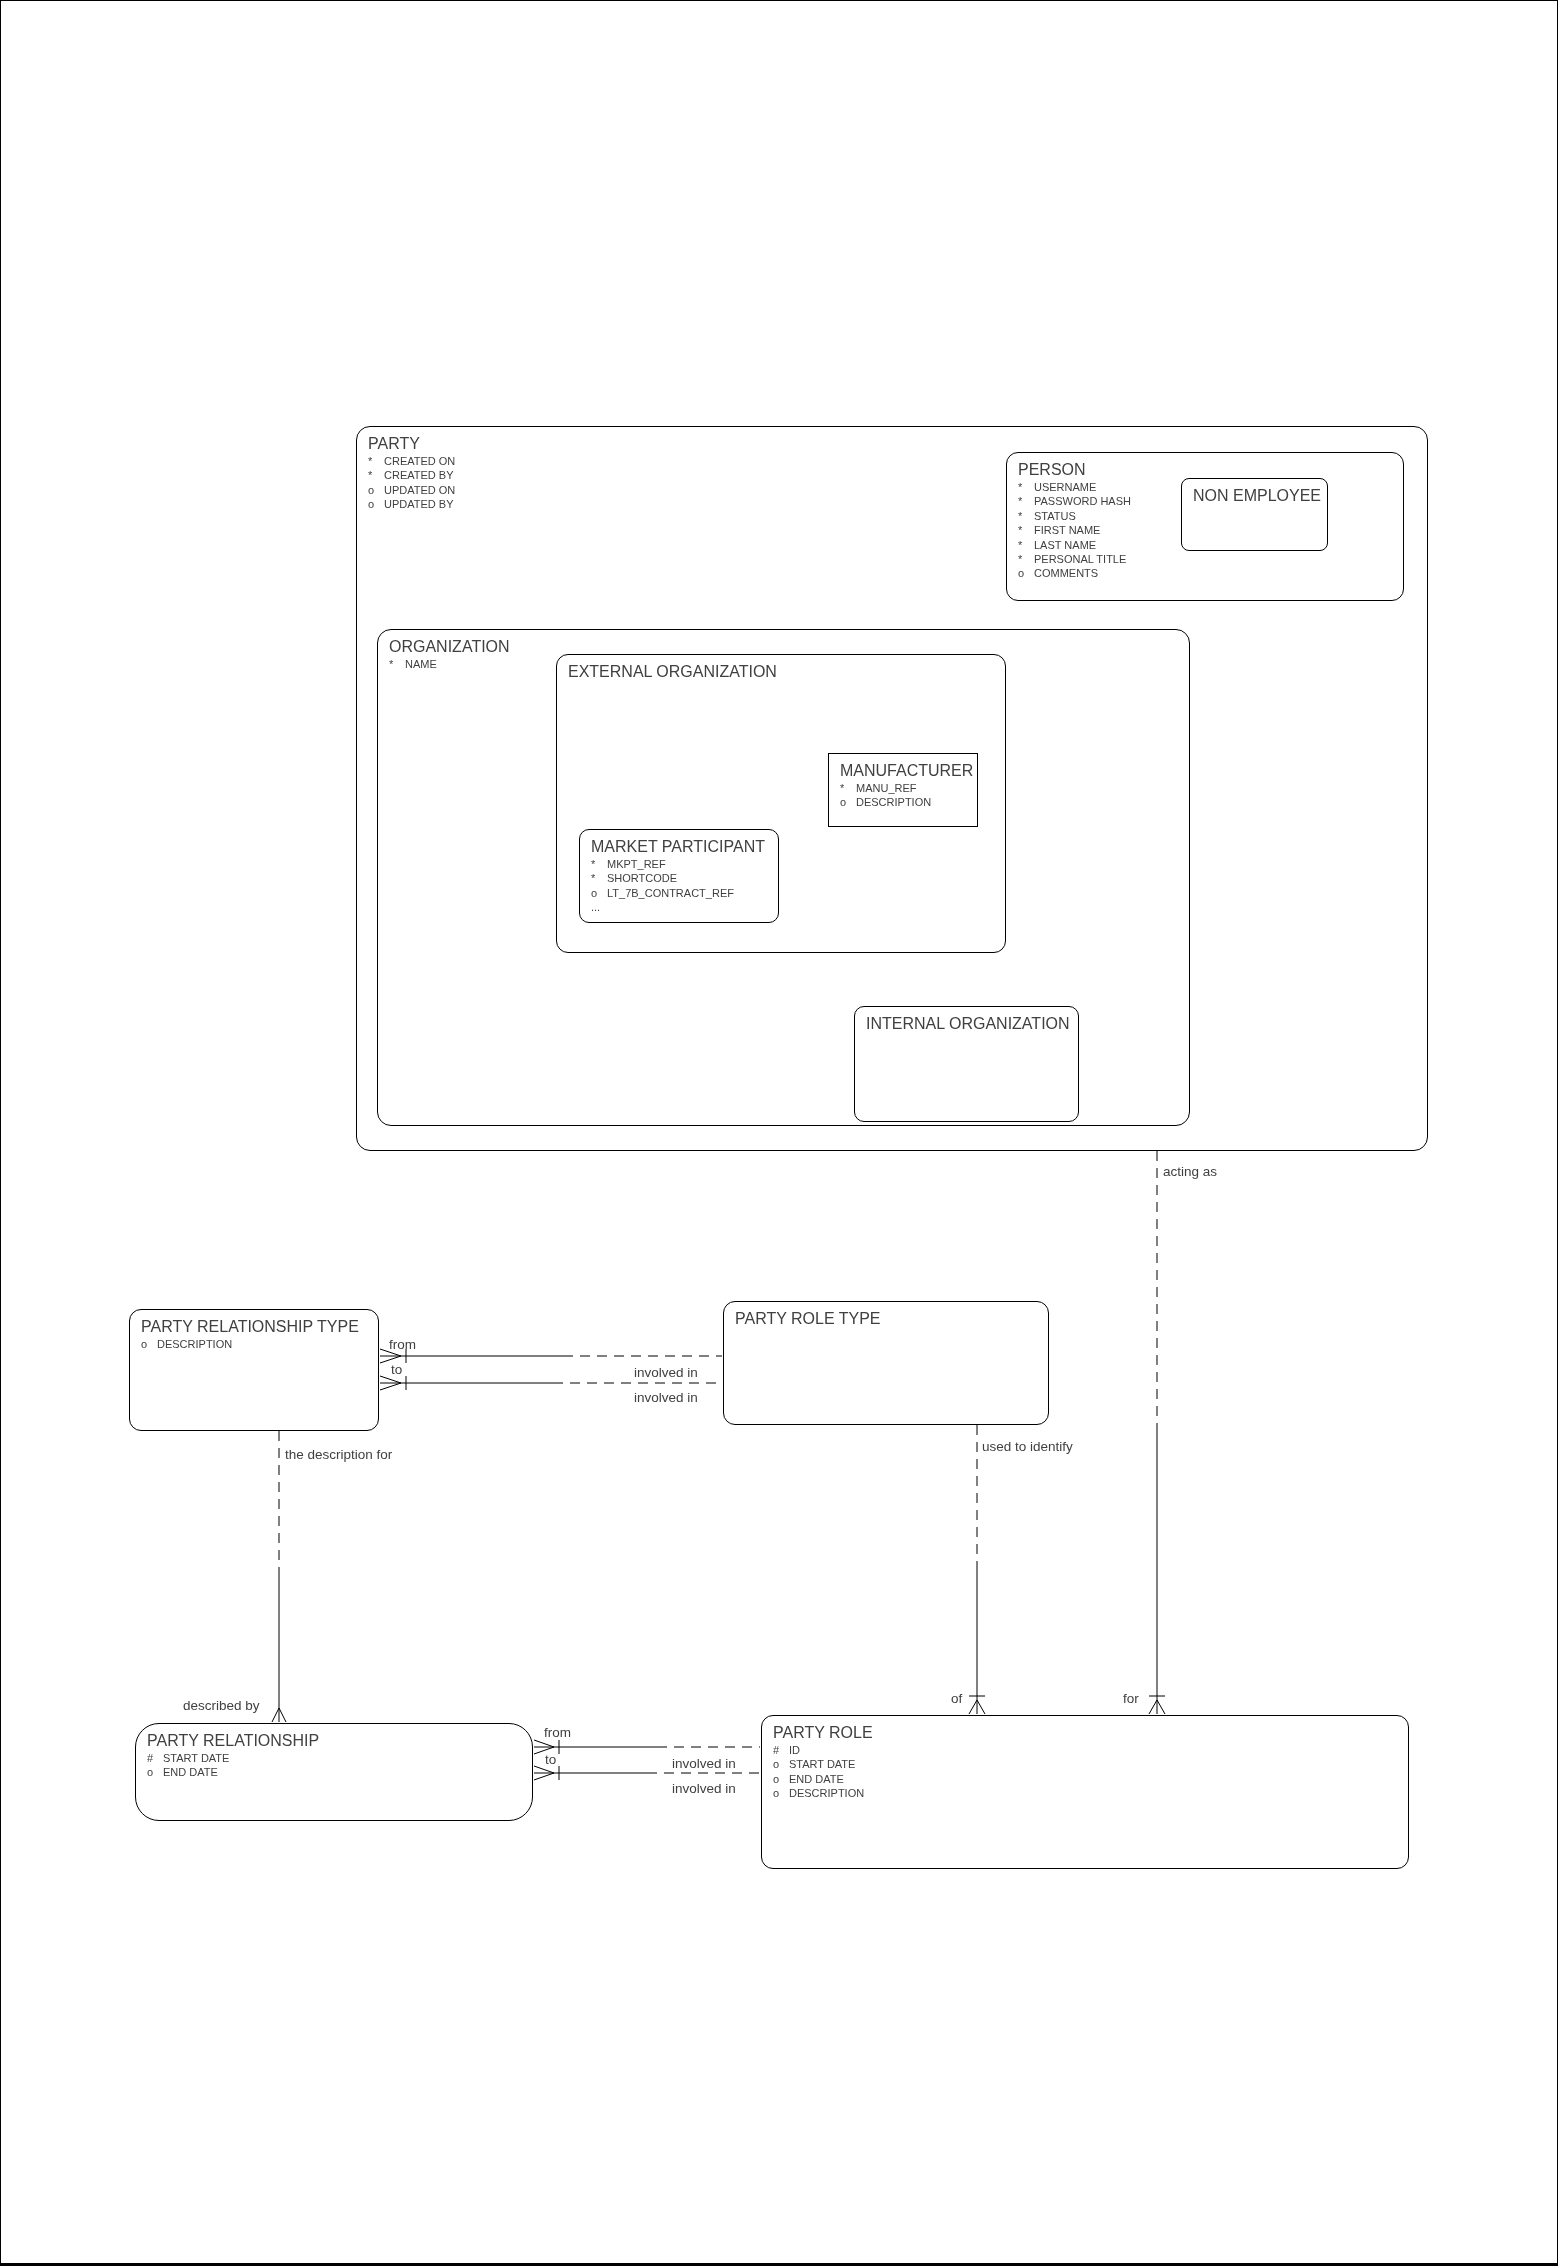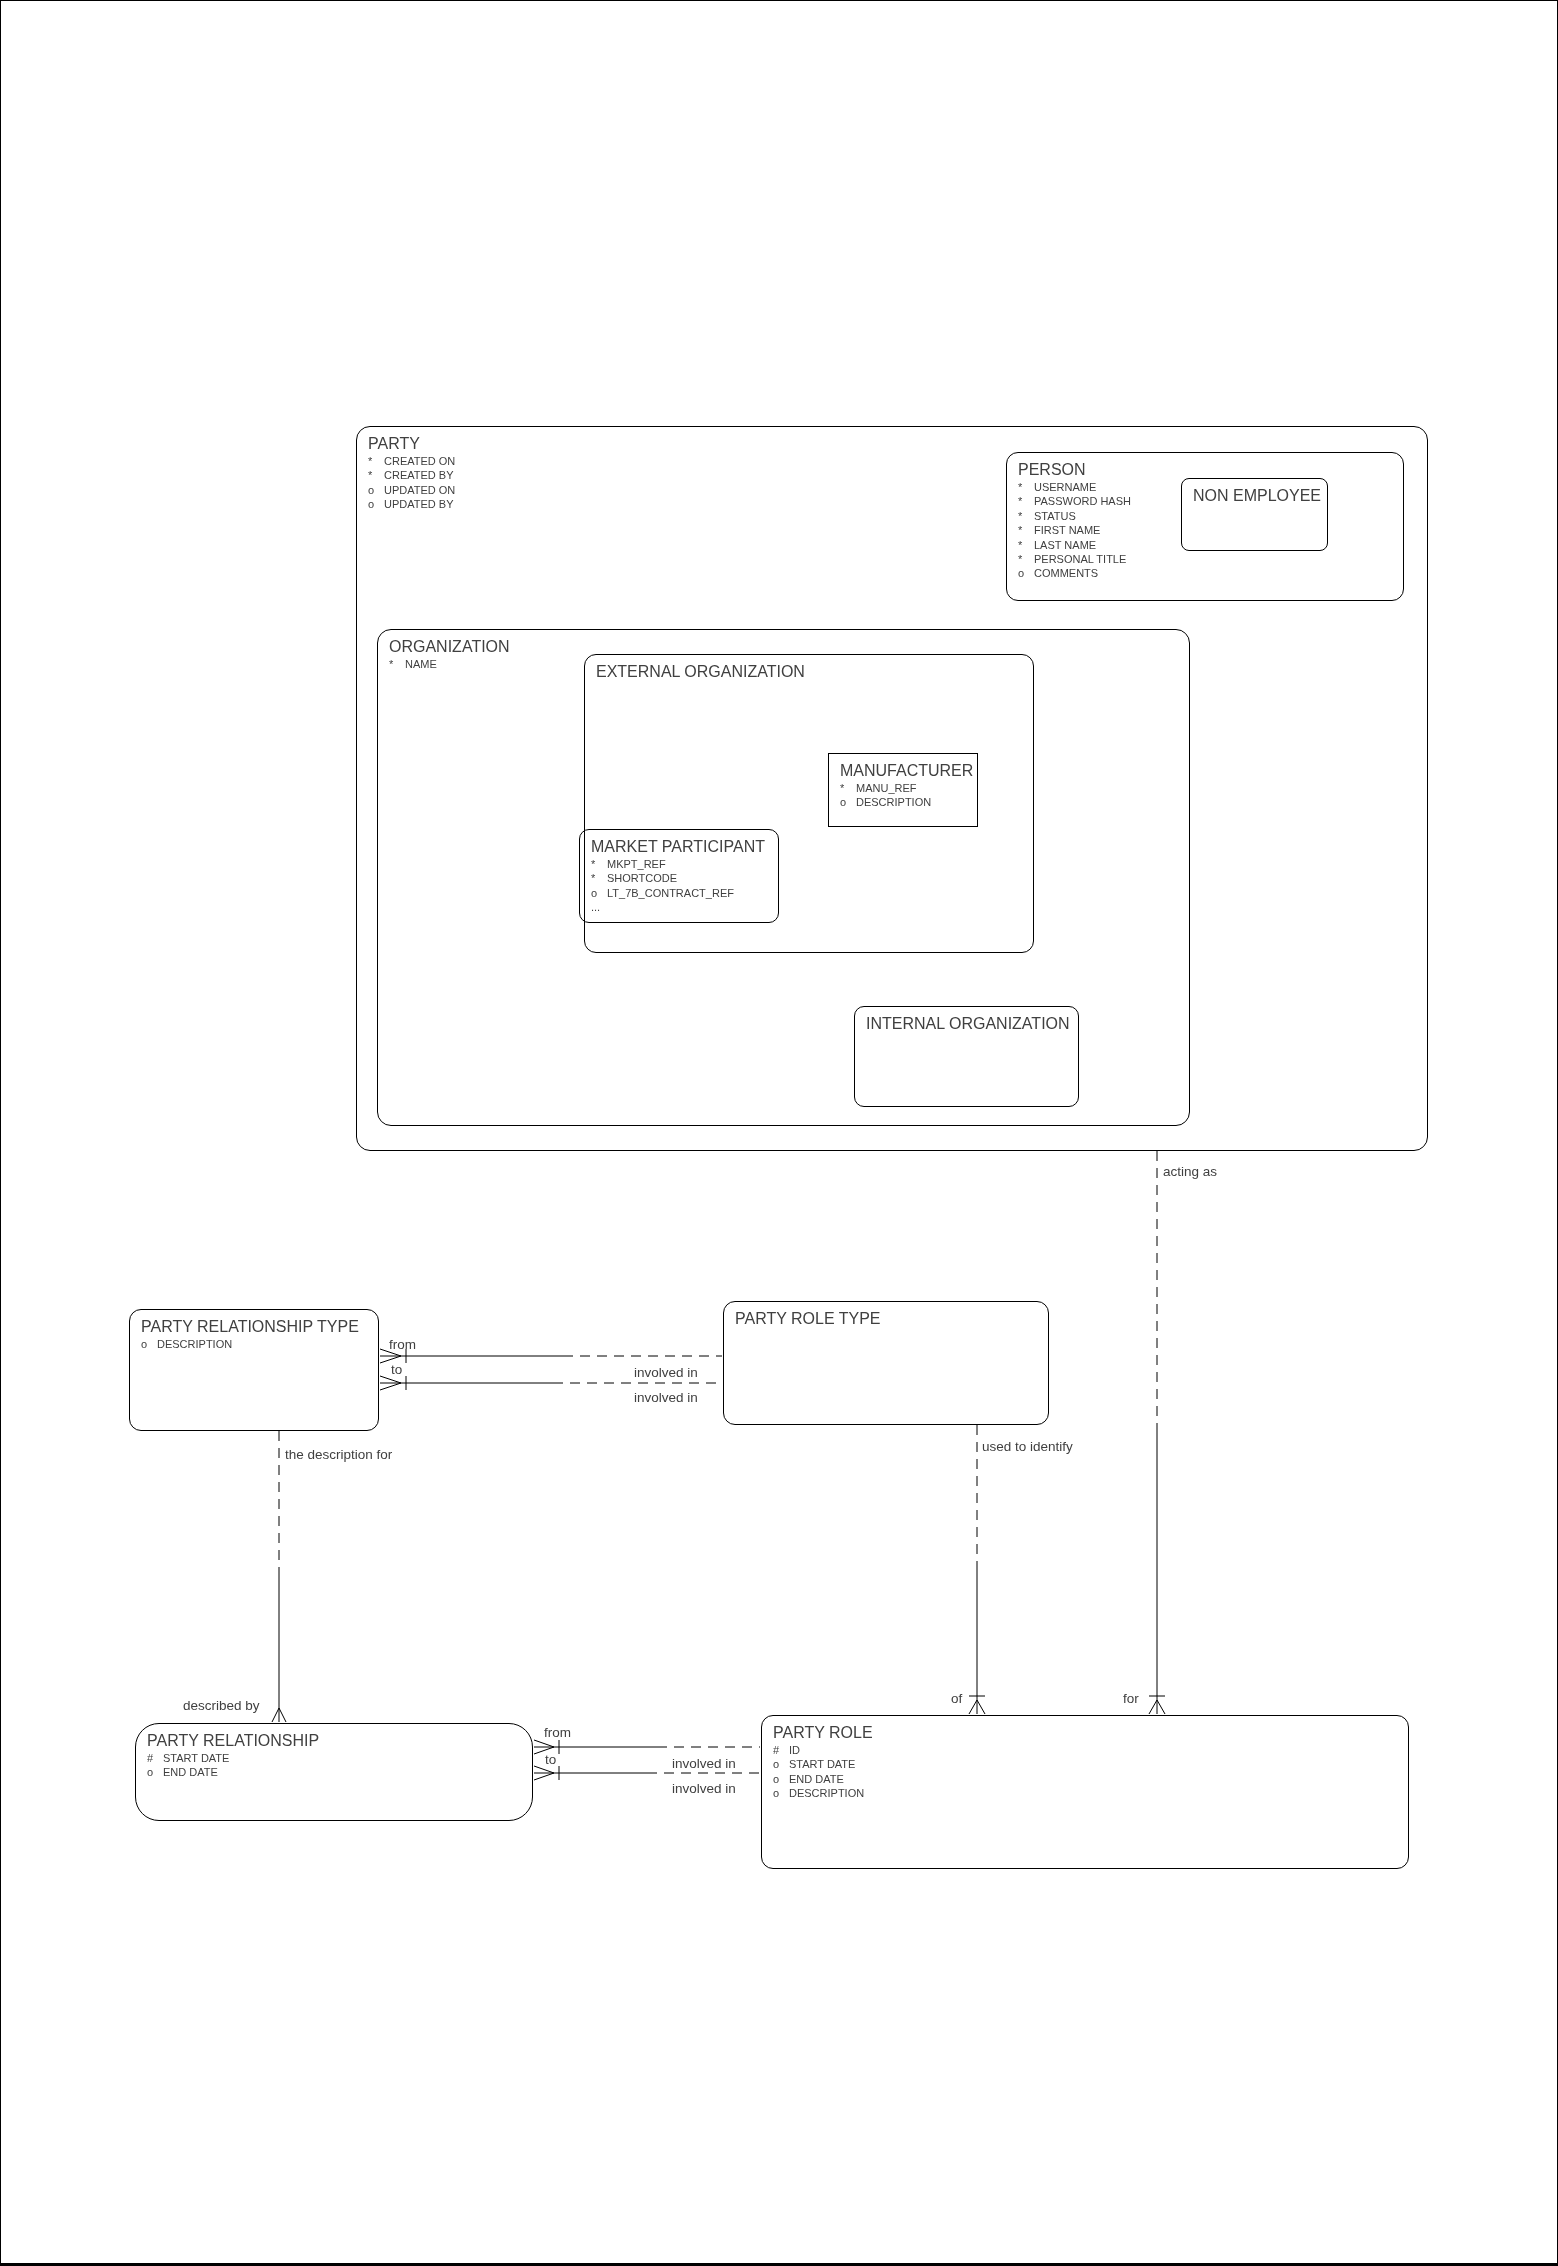--- a/index.html
+++ b/index.html
@@ -77,21 +77,21 @@
     <div class="etitle">NON EMPLOYEE</div>
   </div>
 
   <div class="entity" style="left:376px;top:628px;width:813px;height:497px;border-radius:14px;">
     <div class="etitle">ORGANIZATION</div>
     <div class="attrs">
       <div><span class="am">*</span><span>NAME</span></div>
     </div>
   </div>
 
-  <div class="entity" style="left:555px;top:653px;width:450px;height:299px;border-radius:12px;margin-left:28px;">
+  <div class="entity" style="left:555px;top:653px;width:450px;height:299px;border-radius:12px;">
     <div class="etitle">EXTERNAL ORGANIZATION</div>
   </div>
 
   <div class="entity" style="left:827px;top:752px;width:150px;height:74px;border-radius:0;">
     <div class="etitle">MANUFACTURER</div>
     <div class="attrs">
       <div><span class="am">*</span><span>MANU_REF</span></div>
       <div><span class="am">o</span><span>DESCRIPTION</span></div>
     </div>
   </div>
@@ -99,21 +99,21 @@
   <div class="entity" style="left:578px;top:828px;width:200px;height:94px;border-radius:10px;">
     <div class="etitle">MARKET PARTICIPANT</div>
     <div class="attrs">
       <div><span class="am">*</span><span>MKPT_REF</span></div>
       <div><span class="am">*</span><span>SHORTCODE</span></div>
       <div><span class="am">o</span><span>LT_7B_CONTRACT_REF</span></div>
       <div><span class="am">...</span><span></span></div>
     </div>
   </div>
 
-  <div class="entity" style="left:853px;top:1005px;width:225px;height:101px;border-radius:10px;">
+  <div class="entity" style="left:853px;top:1005px;width:225px;height:116px;border-radius:10px;">
     <div class="etitle">INTERNAL ORGANIZATION</div>
   </div>
 
   <div class="entity" style="left:128px;top:1308px;width:250px;height:122px;border-radius:12px;">
     <div class="etitle">PARTY RELATIONSHIP TYPE</div>
     <div class="attrs">
       <div><span class="am">o</span><span>DESCRIPTION</span></div>
     </div>
   </div>
 

